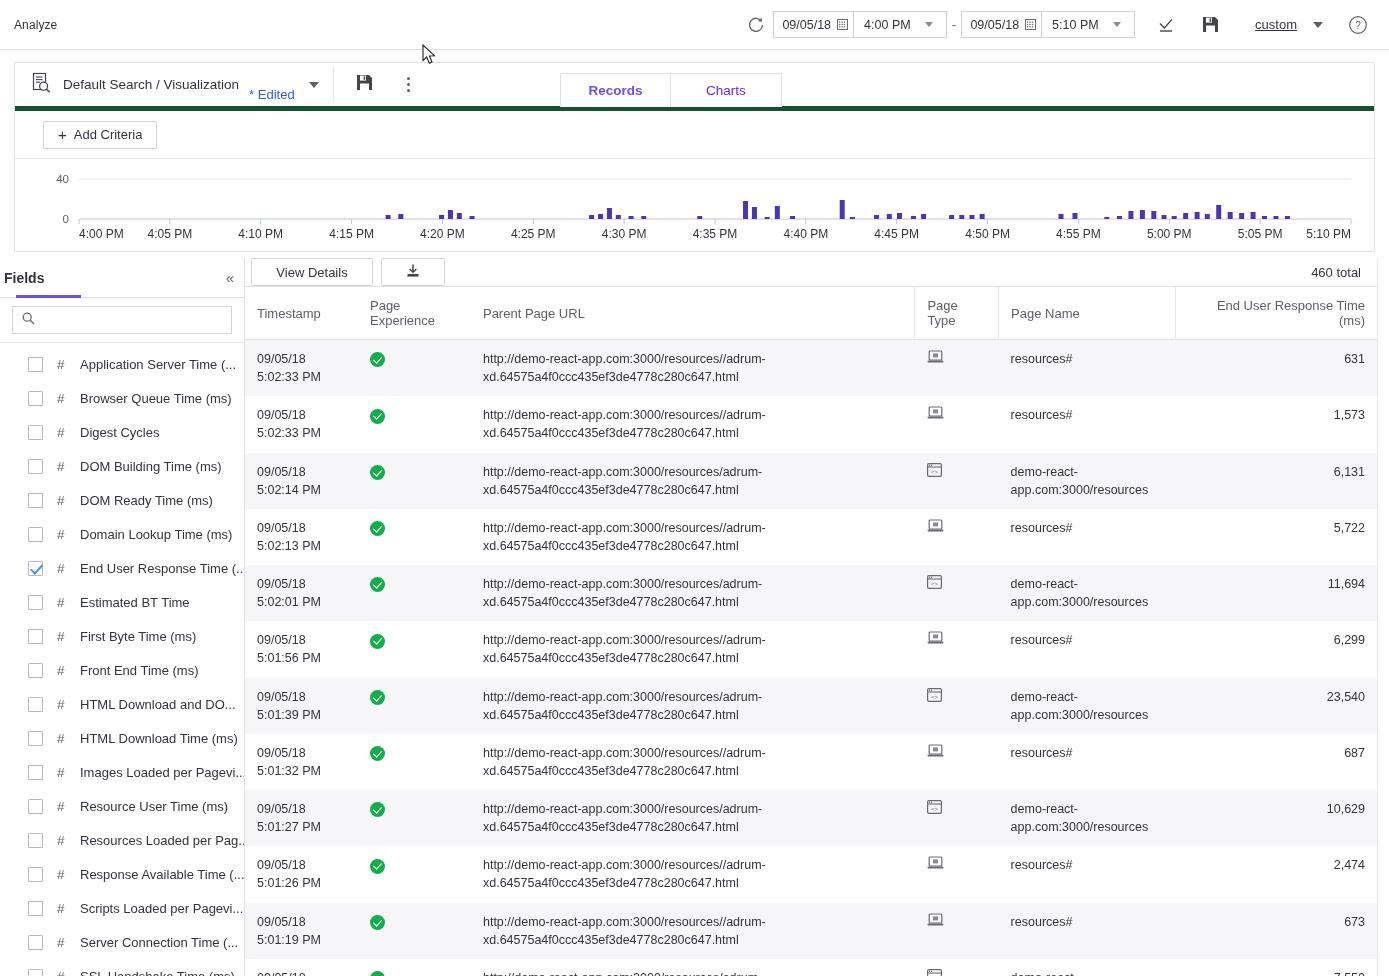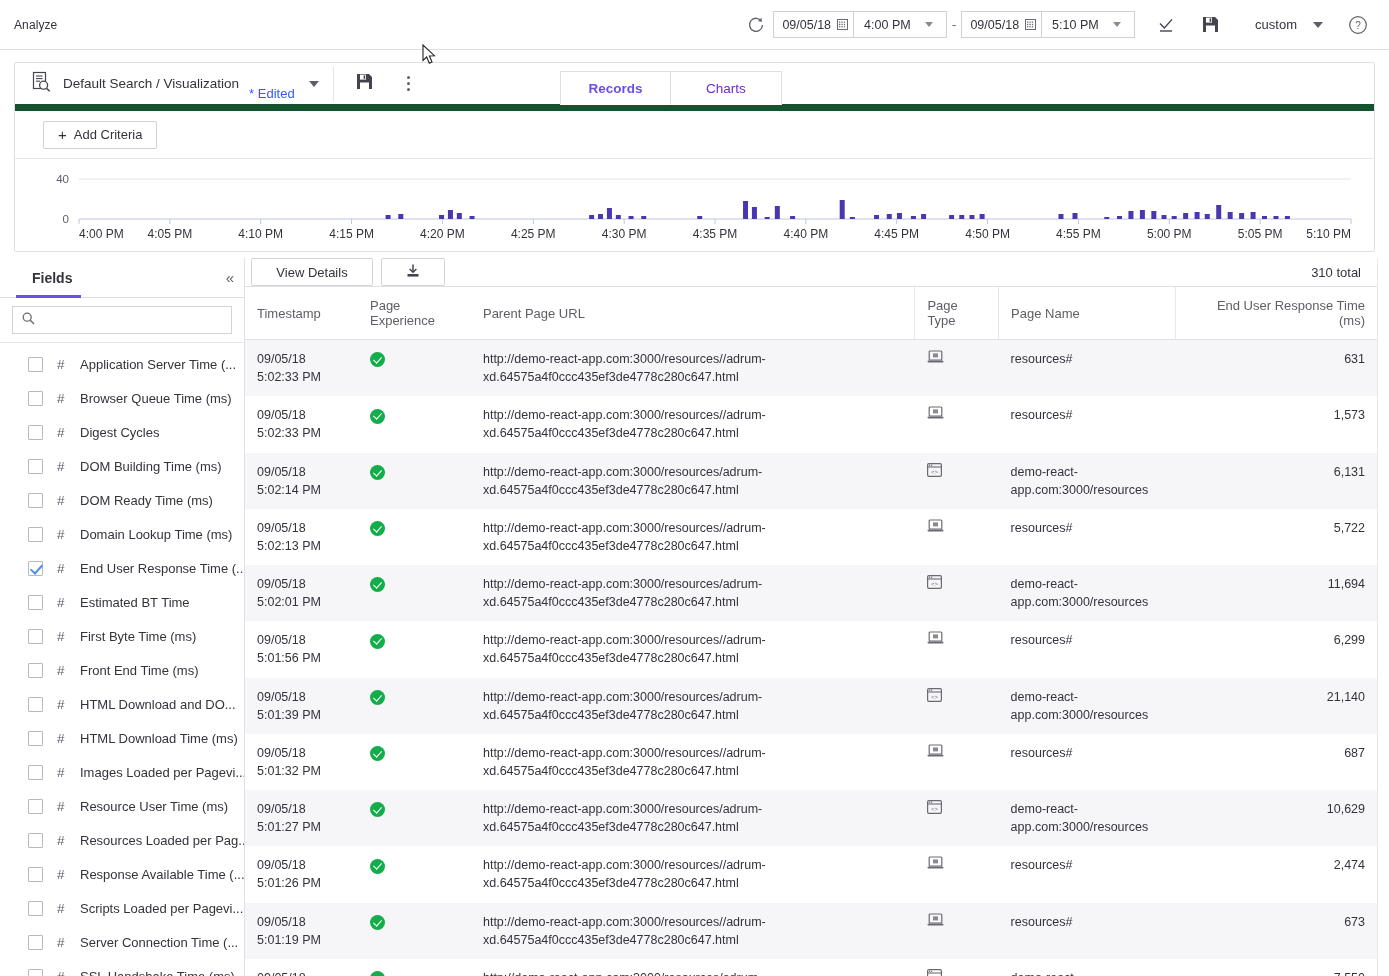--- a/index.html
+++ b/index.html
@@ -39,34 +39,34 @@
     height: 100%; gap: 14px; min-width: 92px; color:#33333d;
   }
   .dash { padding: 0 5px; color: #5e5e68; font-size: 13px; }
   .cal-glyph { display:inline-block; width:11px; height:11px; }
   .caret-dn {
     width: 0; height: 0; border-left: 4px solid transparent;
     border-right: 4px solid transparent; border-top: 5px solid #8a8a94;
   }
   .custom-sel {
     display: flex; align-items: center; gap: 16px; font-size: 13px;
-    padding: 0 6px 0 10px; color:#33333d; cursor:pointer;
+    padding: 0 6px 0 10px; color:#33333d; cursor:pointer;text-decoration:underline;
   }
   .caret-lg {
     width: 0; height: 0; border-left: 5px solid transparent;
     border-right: 5px solid transparent; border-top: 6px solid #5e5e68;
   }
 
   
   .panel {
     margin: 12px 14px 0 14px; border: 1px solid #e0e0e4; background: #fff;
     border-radius: 2px;
   }
   .srchbar {
-    height: 48px; display: flex; align-items: center; border-bottom: 7px solid #14532d;
+    height: 48px; display: flex; align-items: center; border-bottom: 5px solid #14532d;
     position: relative;
   }
   .srchbar-left { display: flex; align-items: center; padding-left: 16px; gap: 10px; }
   .sv-name { font-size: 13.5px; color: #33333d; }
   .sv-edited { font-size: 13px; color: #2e5bff; margin-top: 20px; }
   .vdiv { width: 1px; height: 34px; background: #e4e4e8; margin: 0 4px; }
   .kebab { display: flex; flex-direction: column; gap: 3px; align-items: center; cursor:pointer; }
   .kebab i { width: 3px; height: 3px; border-radius: 50%; background: #5e5e68; display:block; }
   .tabs { position: absolute; left: 545px; bottom: -1px; display: flex; margin-top: 12px; }
   .tab {
@@ -92,21 +92,21 @@
   .chartwrap { height: 92px; position: relative; padding: 8px 16px 0 16px; }
   .chart-svg { display:block; }
   .ylab { font-size: 11.5px; fill: #5e5e68; }
   .xlab { font-size: 12px; fill: #33333d; }
 
   
   .body { display: flex; margin-top: 6px; height: 737px; }
   .sidebar { width: 245px; border-right: 1px solid #e0e0e4; background:#fff;
              display:flex; flex-direction:column; }
   .fields-hd {
-    height: 40px; display: flex; align-items: center; padding: 0 12px 0 32px;
+    height: 40px; display: flex; align-items: center; padding: 0 12px 0 4px;
     border-bottom: 1px solid #e0e0e4; position: relative;
   }
   .fields-title { font-size: 14px; font-weight: bold; color: #33333d; }
   .fields-underline {
     position: absolute; left: 16px; bottom: -1px; width: 65px; height: 3px; background: #6c4ee8;
   }
   .collapse { margin-left: auto; color: #5e5e68; font-size: 15px; cursor:pointer; letter-spacing:-2px;}
   .searchbox-wrap { padding: 8px 12px 8px 12px; border-bottom: 1px solid #e8e8ec; }
   .searchbox {
     height: 28px; border: 1px solid #d2d2d8; display: flex; align-items: center;
@@ -524,21 +524,21 @@
         <div class="btn btn-vd">View Details</div>
         <div class="btn btn-dl">
           <span>
             <svg width="16" height="16" viewBox="0 0 16 16">
                 <path d="M8 1.5 v7" stroke="#44444e" stroke-width="1.5" fill="none"></path>
                 <path d="M4.6 6 L8 9.3 L11.4 6" fill="none" stroke="#44444e" stroke-width="1.5"></path>
                 <rect x="2.5" y="11" width="11" height="2.6" fill="#44444e"></rect>
               </svg>
           </span>
         </div>
-        <div class="total">310 total</div>
+        <div class="total">460 total</div>
       </div>
 
       <table>
         <colgroup>
           <col style="width:112px">
             <col style="width:112px">
             <col style="width:440px">
           <col style="width:83px">
             <col style="width:175px">
             <col style="width:200px">
@@ -645,21 +645,21 @@
               <td>http://demo-react-app.com:3000/resources/adrum-xd.64575a4f0ccc435ef3de4778c280c647.html</td>
               <td class="ctr"><span class="ptype-icon"><svg width="15" height="14" viewBox="0 0 15 14">
                     <rect x="0.6" y="0.6" width="13.8" height="12.8" rx="1.3" fill="none" stroke="#6a6a74" stroke-width="1.2"></rect>
                     <line x1="0.6" y1="4" x2="14.4" y2="4" stroke="#6a6a74" stroke-width="1.1"></line>
                     <circle cx="2.6" cy="2.3" r="0.7" fill="#6a6a74"></circle>
                     <circle cx="4.6" cy="2.3" r="0.7" fill="#6a6a74"></circle>
                     <text x="7.5" y="11.2" font-size="6" fill="#6a6a74" text-anchor="middle" font-family="Liberation Mono, monospace">&lt;&gt;</text>
                   </svg></span></td>
               <td class="pname">demo-react-
 app.com:3000/resources</td>
-              <td class="right">21,140</td>
+              <td class="right">23,540</td>
             </tr>
             <tr>
               <td class="ts">09/05/18
 5:01:32 PM</td>
               <td><span class="okdot"></span></td>
               <td>http://demo-react-app.com:3000/resources//adrum-xd.64575a4f0ccc435ef3de4778c280c647.html</td>
               <td class="ctr"><span class="ptype-icon"><svg width="17" height="14" viewBox="0 0 17 14">
                     <rect x="2.2" y="1" width="12.6" height="9" rx="1" fill="none" stroke="#6a6a74" stroke-width="1.2"></rect>
                     <rect x="6" y="3.4" width="5" height="4" fill="#8a8a94"></rect>
                     <rect x="0.5" y="10.6" width="16" height="2" rx="1" fill="#6a6a74"></rect>

